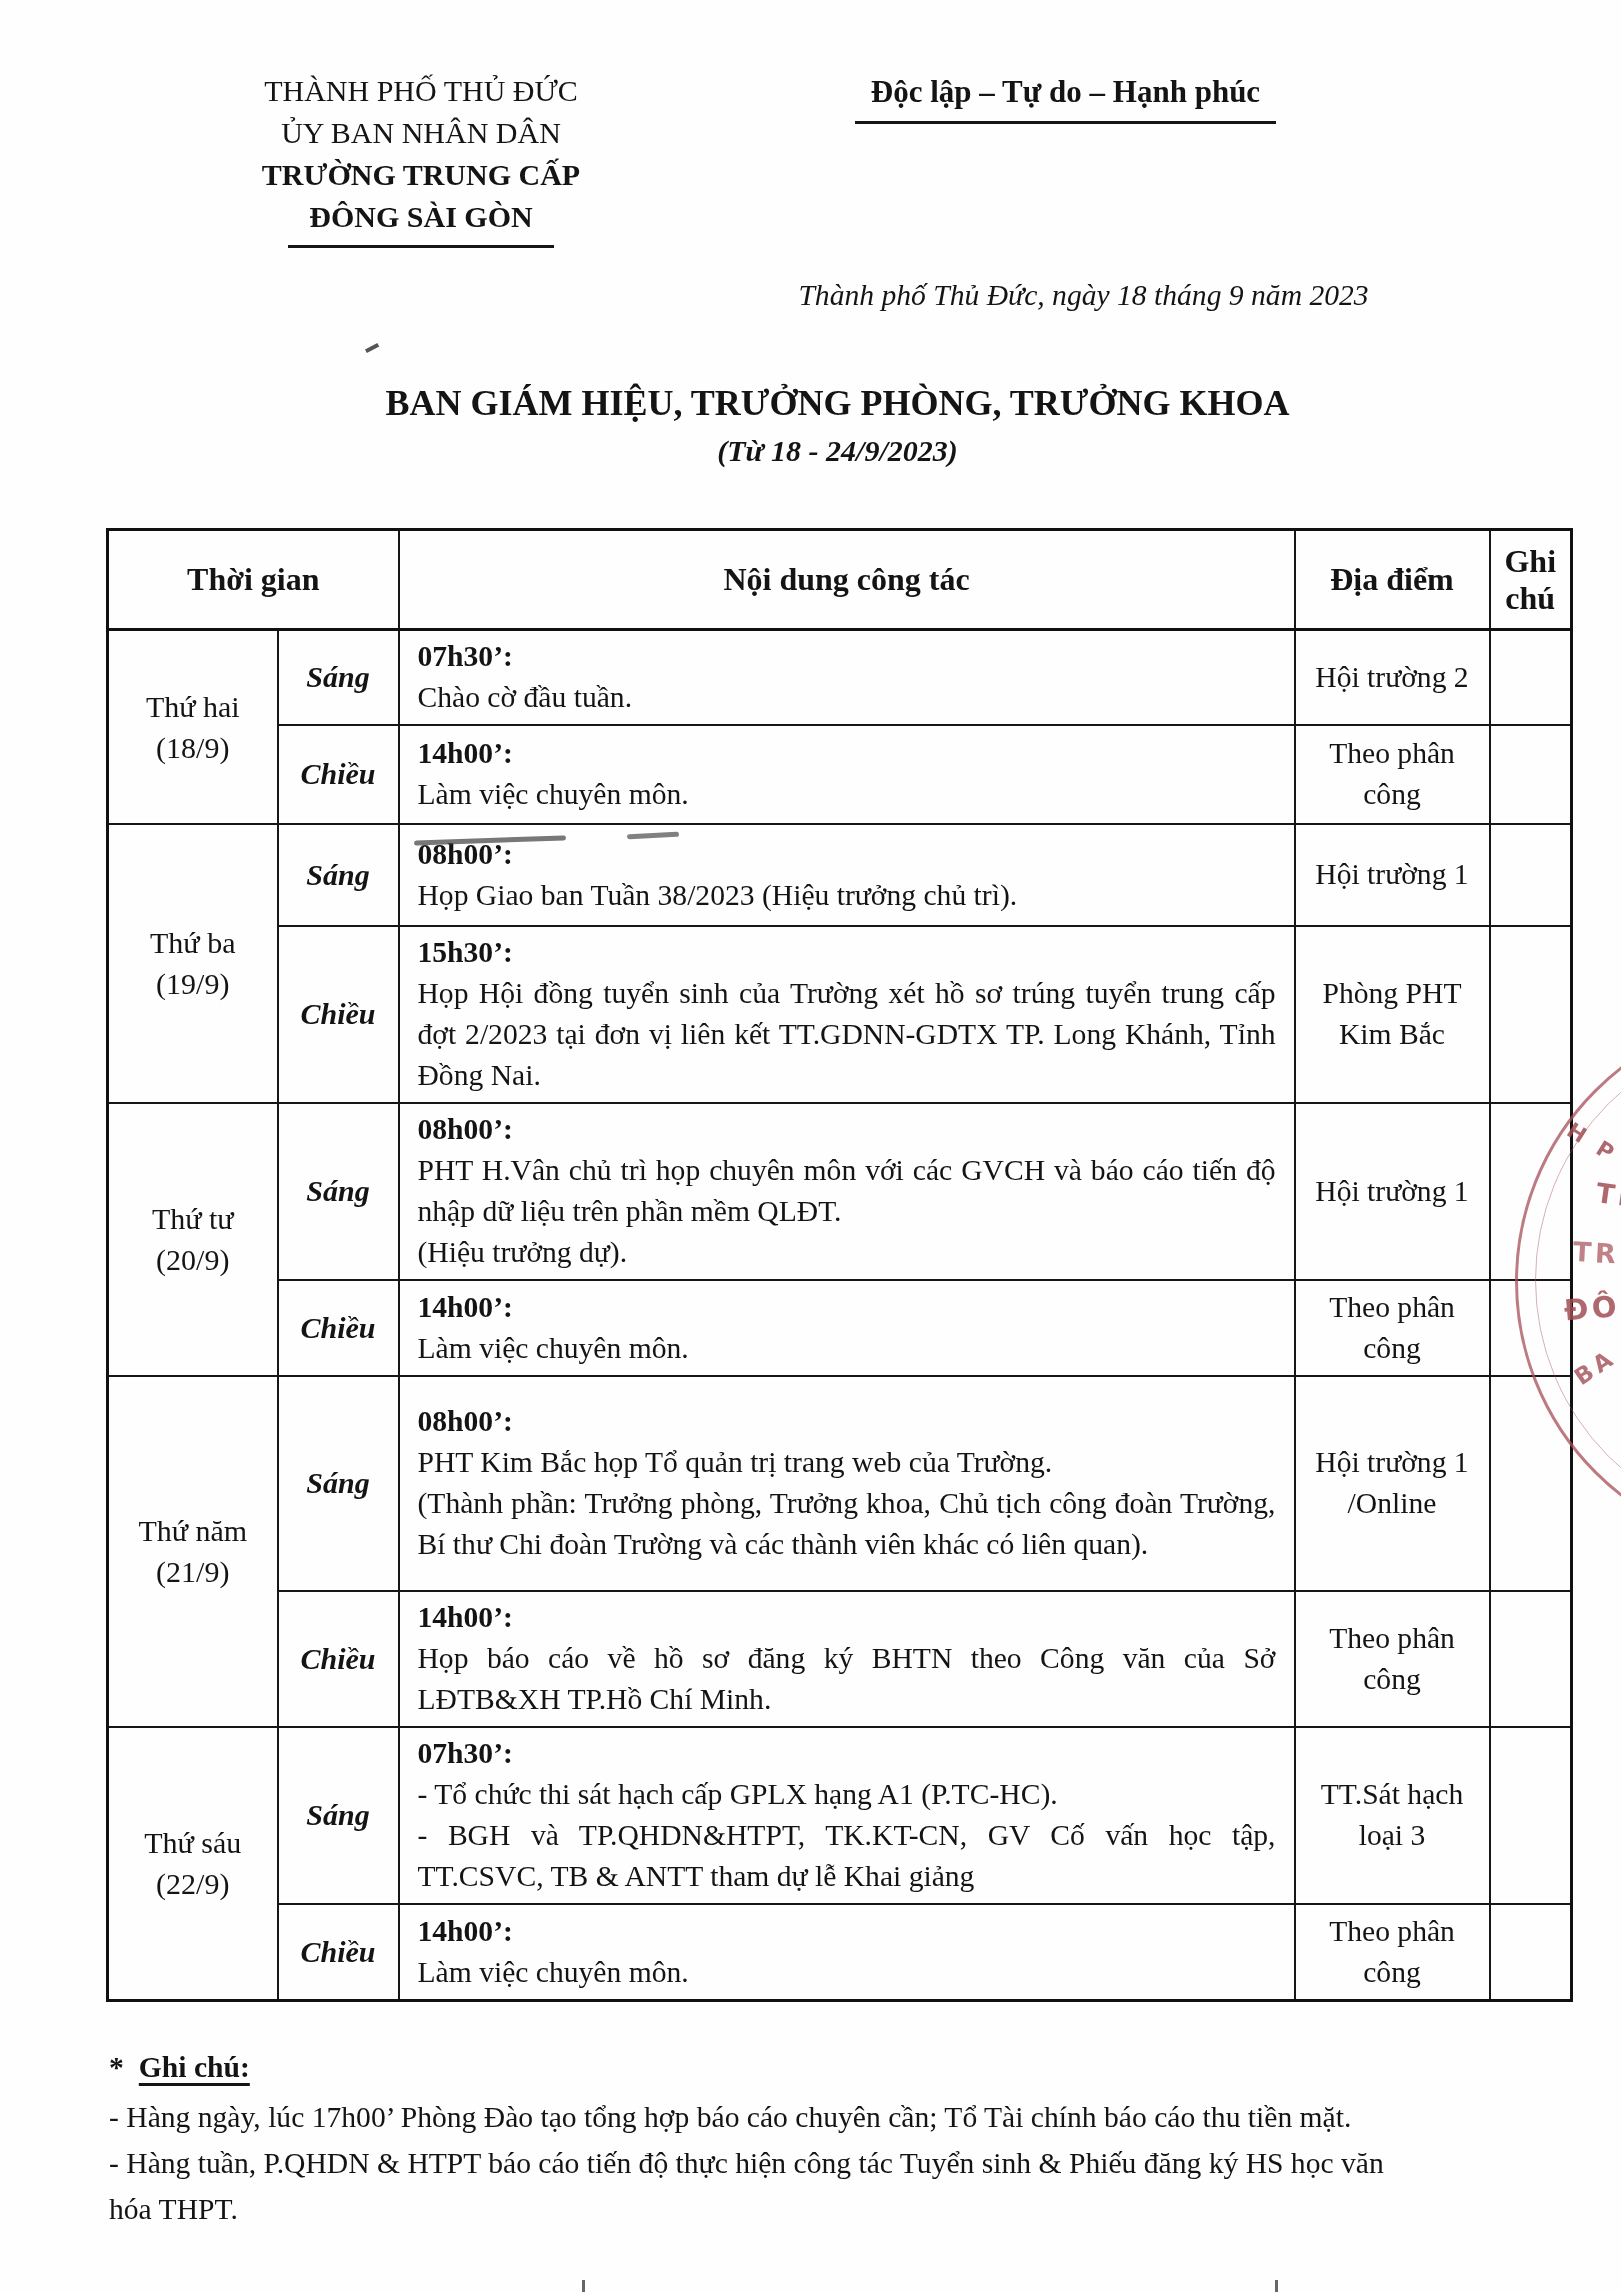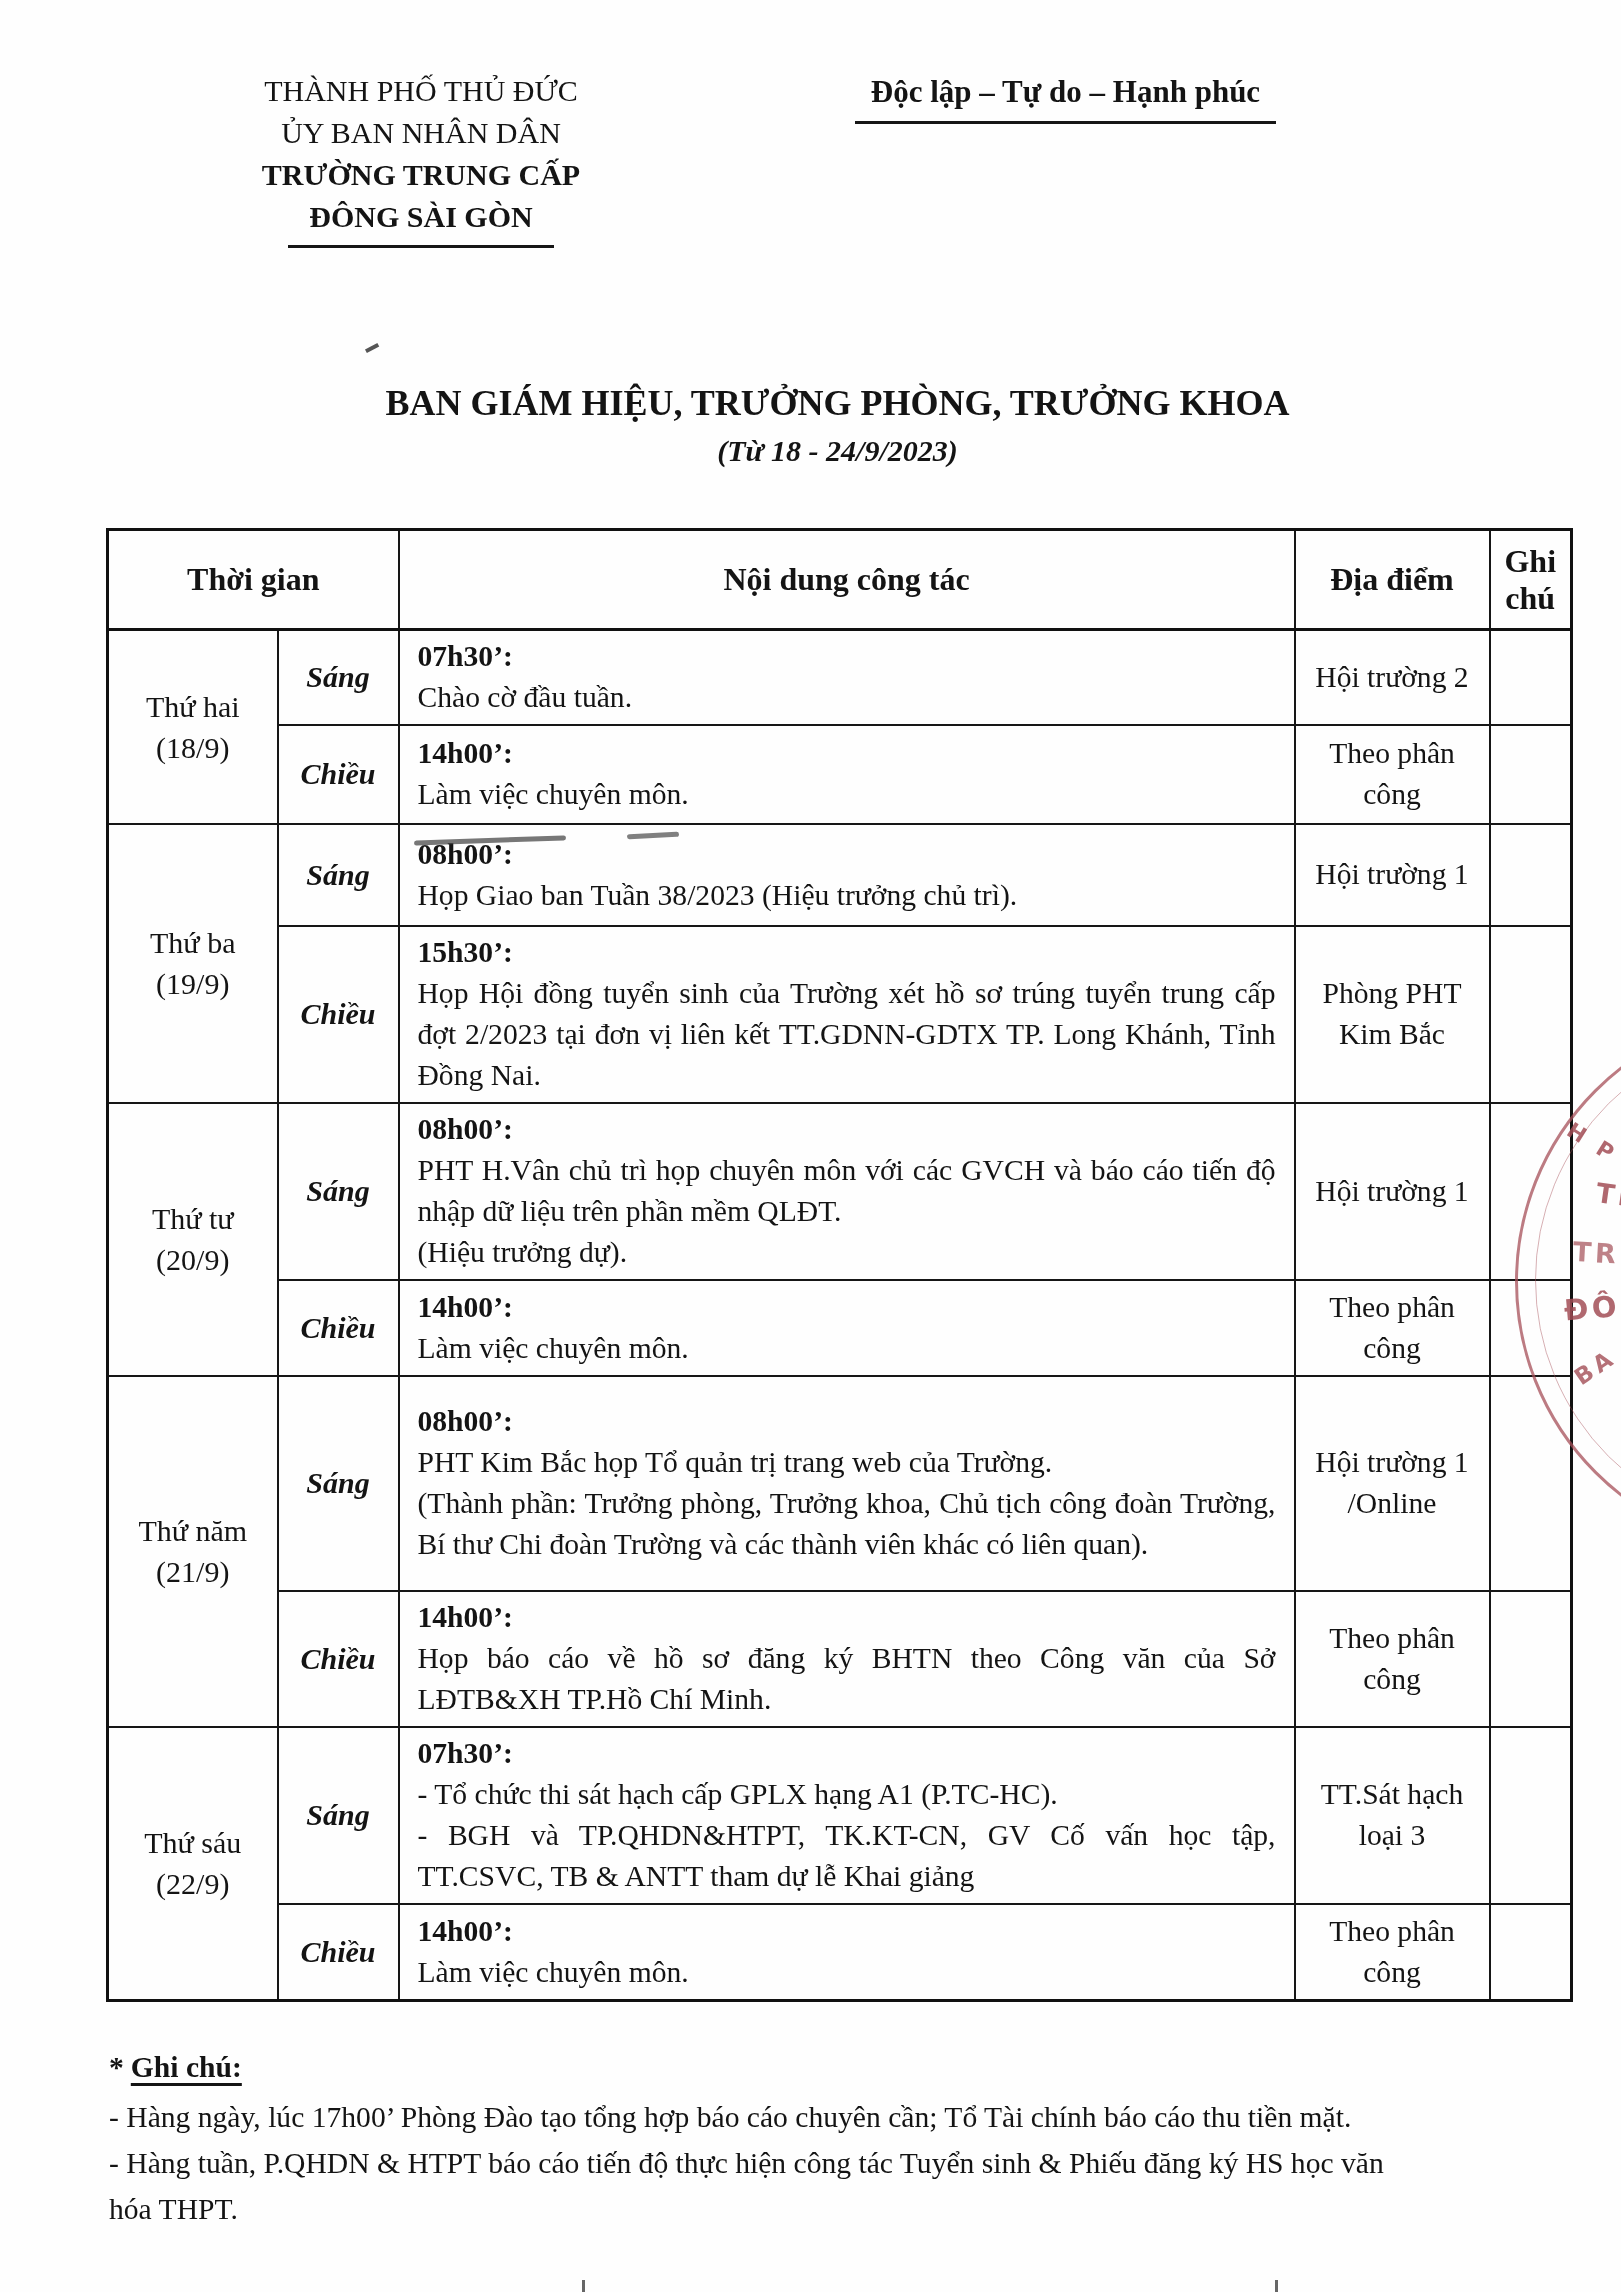--- a/index.html
+++ b/index.html
@@ -68,21 +68,21 @@
   .para{text-align:justify;}
   td.loc{text-align:center;padding:3.6px 10.7px;line-height:41px;}
   td.note{padding:0;}
   tr.sang td{border-bottom:2.7px dashed #222;}
   tr.sang td.day{border-bottom:2.7px solid #161616;}
   tr.chieu td{border-bottom:2.7px solid #161616;}
   
   .notes{position:absolute;left:109px;top:2044px;width:1317px;font-size:29.6px;line-height:46px;}
   .notes-heading{font-weight:bold;margin-bottom:3.6px;}
   .notes-star{font-weight:bold;}
-  .notes-title{font-weight:bold;text-decoration:underline;text-underline-offset:6.3px;text-decoration-thickness:2.7px;margin-left:7px;}
+  .notes-title{font-weight:bold;text-decoration:underline;text-underline-offset:6.3px;text-decoration-thickness:2.7px;margin-left:15px;}
   .note-item{}
   
   .stamp-ring{
     position:absolute;border-radius:50%;
     pointer-events:none;
   }
   .ring-outer{left:1515px;top:1010px;width:537px;height:537px;border:3.6px solid rgba(166,79,88,0.75);}
   .ring-inner{left:1535px;top:1030px;width:498px;height:498px;border:1.8px solid rgba(166,79,88,0.45);}
   .stamp-frag{
     position:absolute;color:#a34f57;opacity:.85;
@@ -111,20 +111,21 @@
     <div>THÀNH PHỐ THỦ ĐỨC</div>
     <div>ỦY BAN NHÂN DÂN</div>
     <div class="org-line-bold">TRƯỜNG TRUNG CẤP</div>
     <div><span class="org-underline">ĐÔNG SÀI GÒN</span></div>
   </div>
 
   <div class="national-block">
     <div><span class="national-line2">Độc lập – Tự do – Hạnh phúc</span></div>
   </div>
 
+  <div class="date-line">Thành phố Thủ Đức, ngày 18 tháng 9 năm 2023</div>
 
   <div class="title-block">
     <div class="title-line2">BAN GIÁM HIỆU, TRƯỞNG PHÒNG, TRƯỞNG KHOA</div>
     <div class="title-line3">(Từ 18 - 24/9/2023)</div>
   </div>
 
   <div class="table-wrap">
     <table class="sched">
       <colgroup>
         <col style="width:170px">

